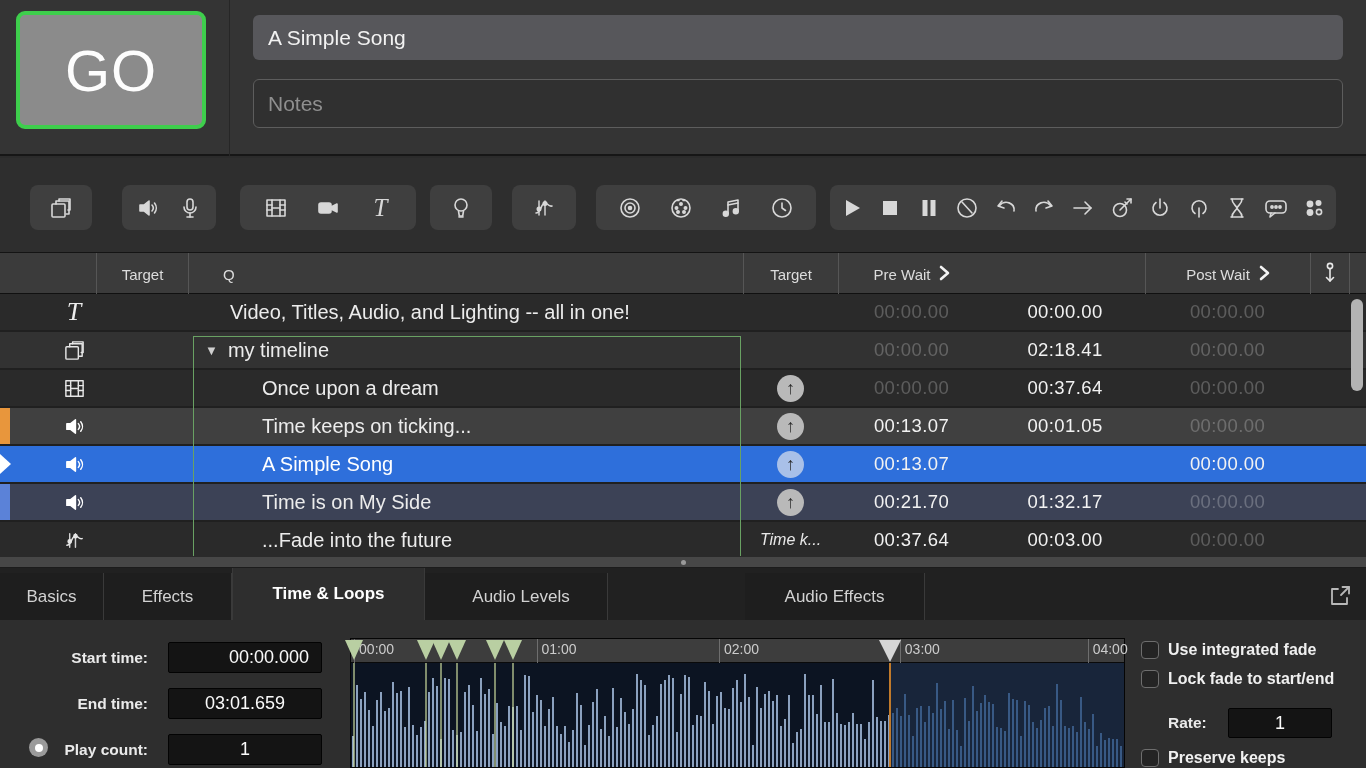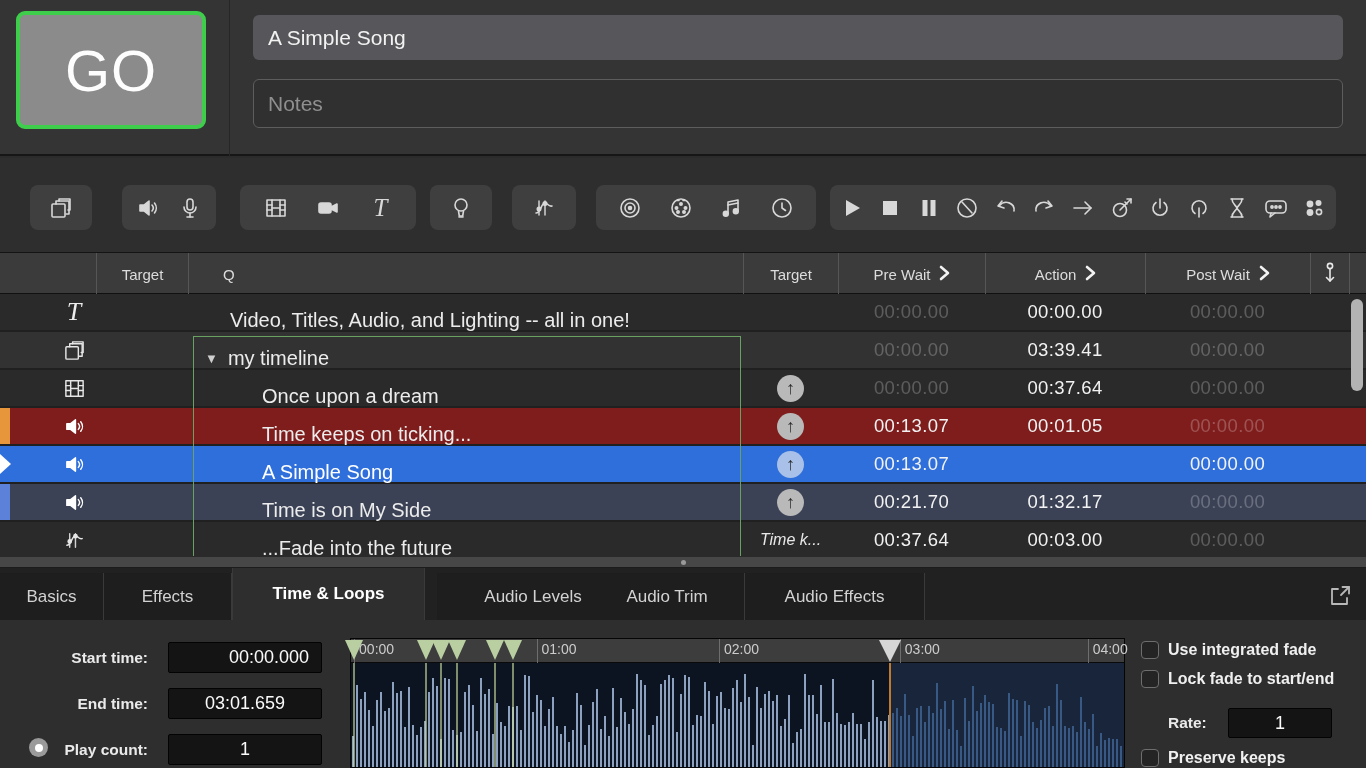--- a/index.html
+++ b/index.html
@@ -29,29 +29,29 @@
   
   #table-header { position:absolute; left:0; top:252px; width:1366px; height:42px; background:#3b3b3b;
     border-top:1px solid #141414; border-bottom:1px solid #101010; font-size:15px; color:#dcdcdc; }
   .hcell { position:absolute; top:0; height:42px; display:flex; align-items:center; justify-content:center;
     border-left:1px solid #565656; gap:9px; }
   .hchev svg { stroke:#f2f2f2; stroke-width:2.6; fill:none; stroke-linecap:round; stroke-linejoin:round; }
 
   #rows { position:absolute; left:0; top:294px; width:1366px; height:262px; background:#262626; overflow:hidden; }
   .row { position:relative; width:1366px; height:38px; border-bottom:2px solid #202020; }
   .row-a { background:#2a2a2a; } .row-b { background:#323232; }
-  .row-olive { background:#7f1d1d; } .row-blue { background:#2e6fdb; } .row-slate { background:#3c4256; }
+  .row-olive { background:#404040; } .row-blue { background:#2e6fdb; } .row-slate { background:#3c4256; }
   .strip { position:absolute; left:0; top:0; width:10px; height:100%; }
   .strip-orange { background:#e8963c; } .strip-lblue { background:#5b82d8; }
   .playhead { position:absolute; left:0; top:50%; transform:translateY(-50%); width:0; height:0;
     border-top:10px solid transparent; border-bottom:10px solid transparent; border-left:11px solid #ffffff; }
   .cicon { position:absolute; left:52px; top:0; width:44px; height:36px; display:flex; align-items:center; justify-content:center; }
   .cicon svg { stroke:#e6e6e6; fill:none; stroke-width:1.5; stroke-linecap:round; stroke-linejoin:round; }
   .ticon-text { font-family:"Liberation Serif", serif; font-style:italic; font-size:26px; color:#eeeeee; }
-  .qcell { position:absolute; left:188px; top:8px; width:553px; height:36px; display:flex; align-items:center;
+  .qcell { position:absolute; left:188px; top:0; width:553px; height:36px; display:flex; align-items:center;
     font-size:20px; color:#ececec; white-space:nowrap; overflow:hidden; }
   .ind0 { padding-left:42px; } .ind1 { padding-left:74px; }
   .disclosure { color:#cfcfcf; font-size:13px; margin-right:10px; }
   .tcell { position:absolute; left:743px; top:0; width:95px; height:36px; display:flex; align-items:center; justify-content:center; }
   .target-circle { width:27px; height:27px; border-radius:50%; background:#b9b9b9; color:#2b2b2b;
     display:flex; align-items:center; justify-content:center; font-size:18px; font-weight:bold; }
   .target-text { font-style:italic; font-size:16px; color:#e8e8e8; }
   .time { position:absolute; top:0; height:36px; display:flex; align-items:center; justify-content:center;
     font-size:18.5px; letter-spacing:0.4px; color:#f2f2f2; }
   .t-pre { left:838px; width:147px; } .t-act { left:985px; width:160px; } .t-post { left:1145px; width:165px; }
@@ -308,26 +308,20 @@
   </div>
   <div class="hcell" style="left:743px;width:95px;">
     <span>Target</span>
   </div>
   <div class="hcell" style="left:838px;width:147px;">
     <span>Pre Wait</span>
     <span class="hchev"><svg width="11" height="16" viewBox="0 0 11 16">
           <path d="M2 2l7 6-7 6"></path>
         </svg></span>
   </div>
-  <div class="hcell" style="left:985px;width:160px;">
-    <span>Action</span>
-    <span class="hchev"><svg width="11" height="16" viewBox="0 0 11 16">
-          <path d="M2 2l7 6-7 6"></path>
-        </svg></span>
-  </div>
   <div class="hcell" style="left:1145px;width:165px;">
     <span>Post Wait</span>
     <span class="hchev"><svg width="11" height="16" viewBox="0 0 11 16">
           <path d="M2 2l7 6-7 6"></path>
         </svg></span>
   </div>
   <div class="hcell" style="left:1310px;width:40px;border-right:1px solid #565656;">
     <span><svg width="16" height="22" viewBox="0 0 16 22" style="stroke:#e8e8e8;fill:none;stroke-width:1.6;stroke-linecap:round;stroke-linejoin:round;">
           <circle cx="8" cy="4" r="2.6"></circle>
           <path d="M8 7v12"></path>
@@ -354,21 +348,21 @@
           <rect x="3" y="8" width="13" height="13" rx="1"></rect>
           <path d="M7 8V5h13v13h-3"></path>
           <path d="M10 5V3h11v11h-2"></path>
         </svg>
     </span>
     <div class="qcell" style="padding-left:17px;">
       <span class="disclosure">▼</span>
       <span>my timeline</span>
     </div>
     <div class="time t-pre dim">00:00.00</div>
-    <div class="time t-act">03:39.41</div>
+    <div class="time t-act">02:18.41</div>
     <div class="time t-post dim">00:00.00</div>
   </div>
 
   <div class="row row-a">
     <span class="cicon">
       <svg width="23" height="23" viewBox="0 0 24 24">
           <rect x="3" y="4" width="18" height="16"></rect>
           <path d="M8 4v16M16 4v16"></path>
           <path d="M3 9h5M3 14h5M16 9h5M16 14h5"></path>
           <path d="M8 12h8"></path>
@@ -458,22 +452,21 @@
 </div>
 
 <div id="splitter">
     <div class="dot"></div>
   </div>
 
 <div id="tabbar">
   <div class="tab first" style="left:0;width:104px;">Basics</div>
   <div class="tab" style="left:104px;width:128px;">Effects</div>
   <div class="tab active" style="left:232px;width:193px;">Time &amp; Loops</div>
-  <div class="tab" style="left:437px;width:183px;padding-left:10px;">Audio Levels</div>
-  <div class="tab" style="left:590px;width:155px;">Audio Trim</div>
+  <div class="tab" style="left:425px;width:183px;padding-left:10px;">Audio Levels</div>
   <div class="tab" style="left:745px;width:180px;">Audio Effects</div>
   <div id="popout-btn">
     <svg width="24" height="24" viewBox="0 0 24 24">
         <path d="M10 5H4v15h15v-6"></path>
         <path d="M13 11L21 3"></path>
         <path d="M14.5 3H21v6.5"></path>
       </svg>
   </div>
 </div>
 

